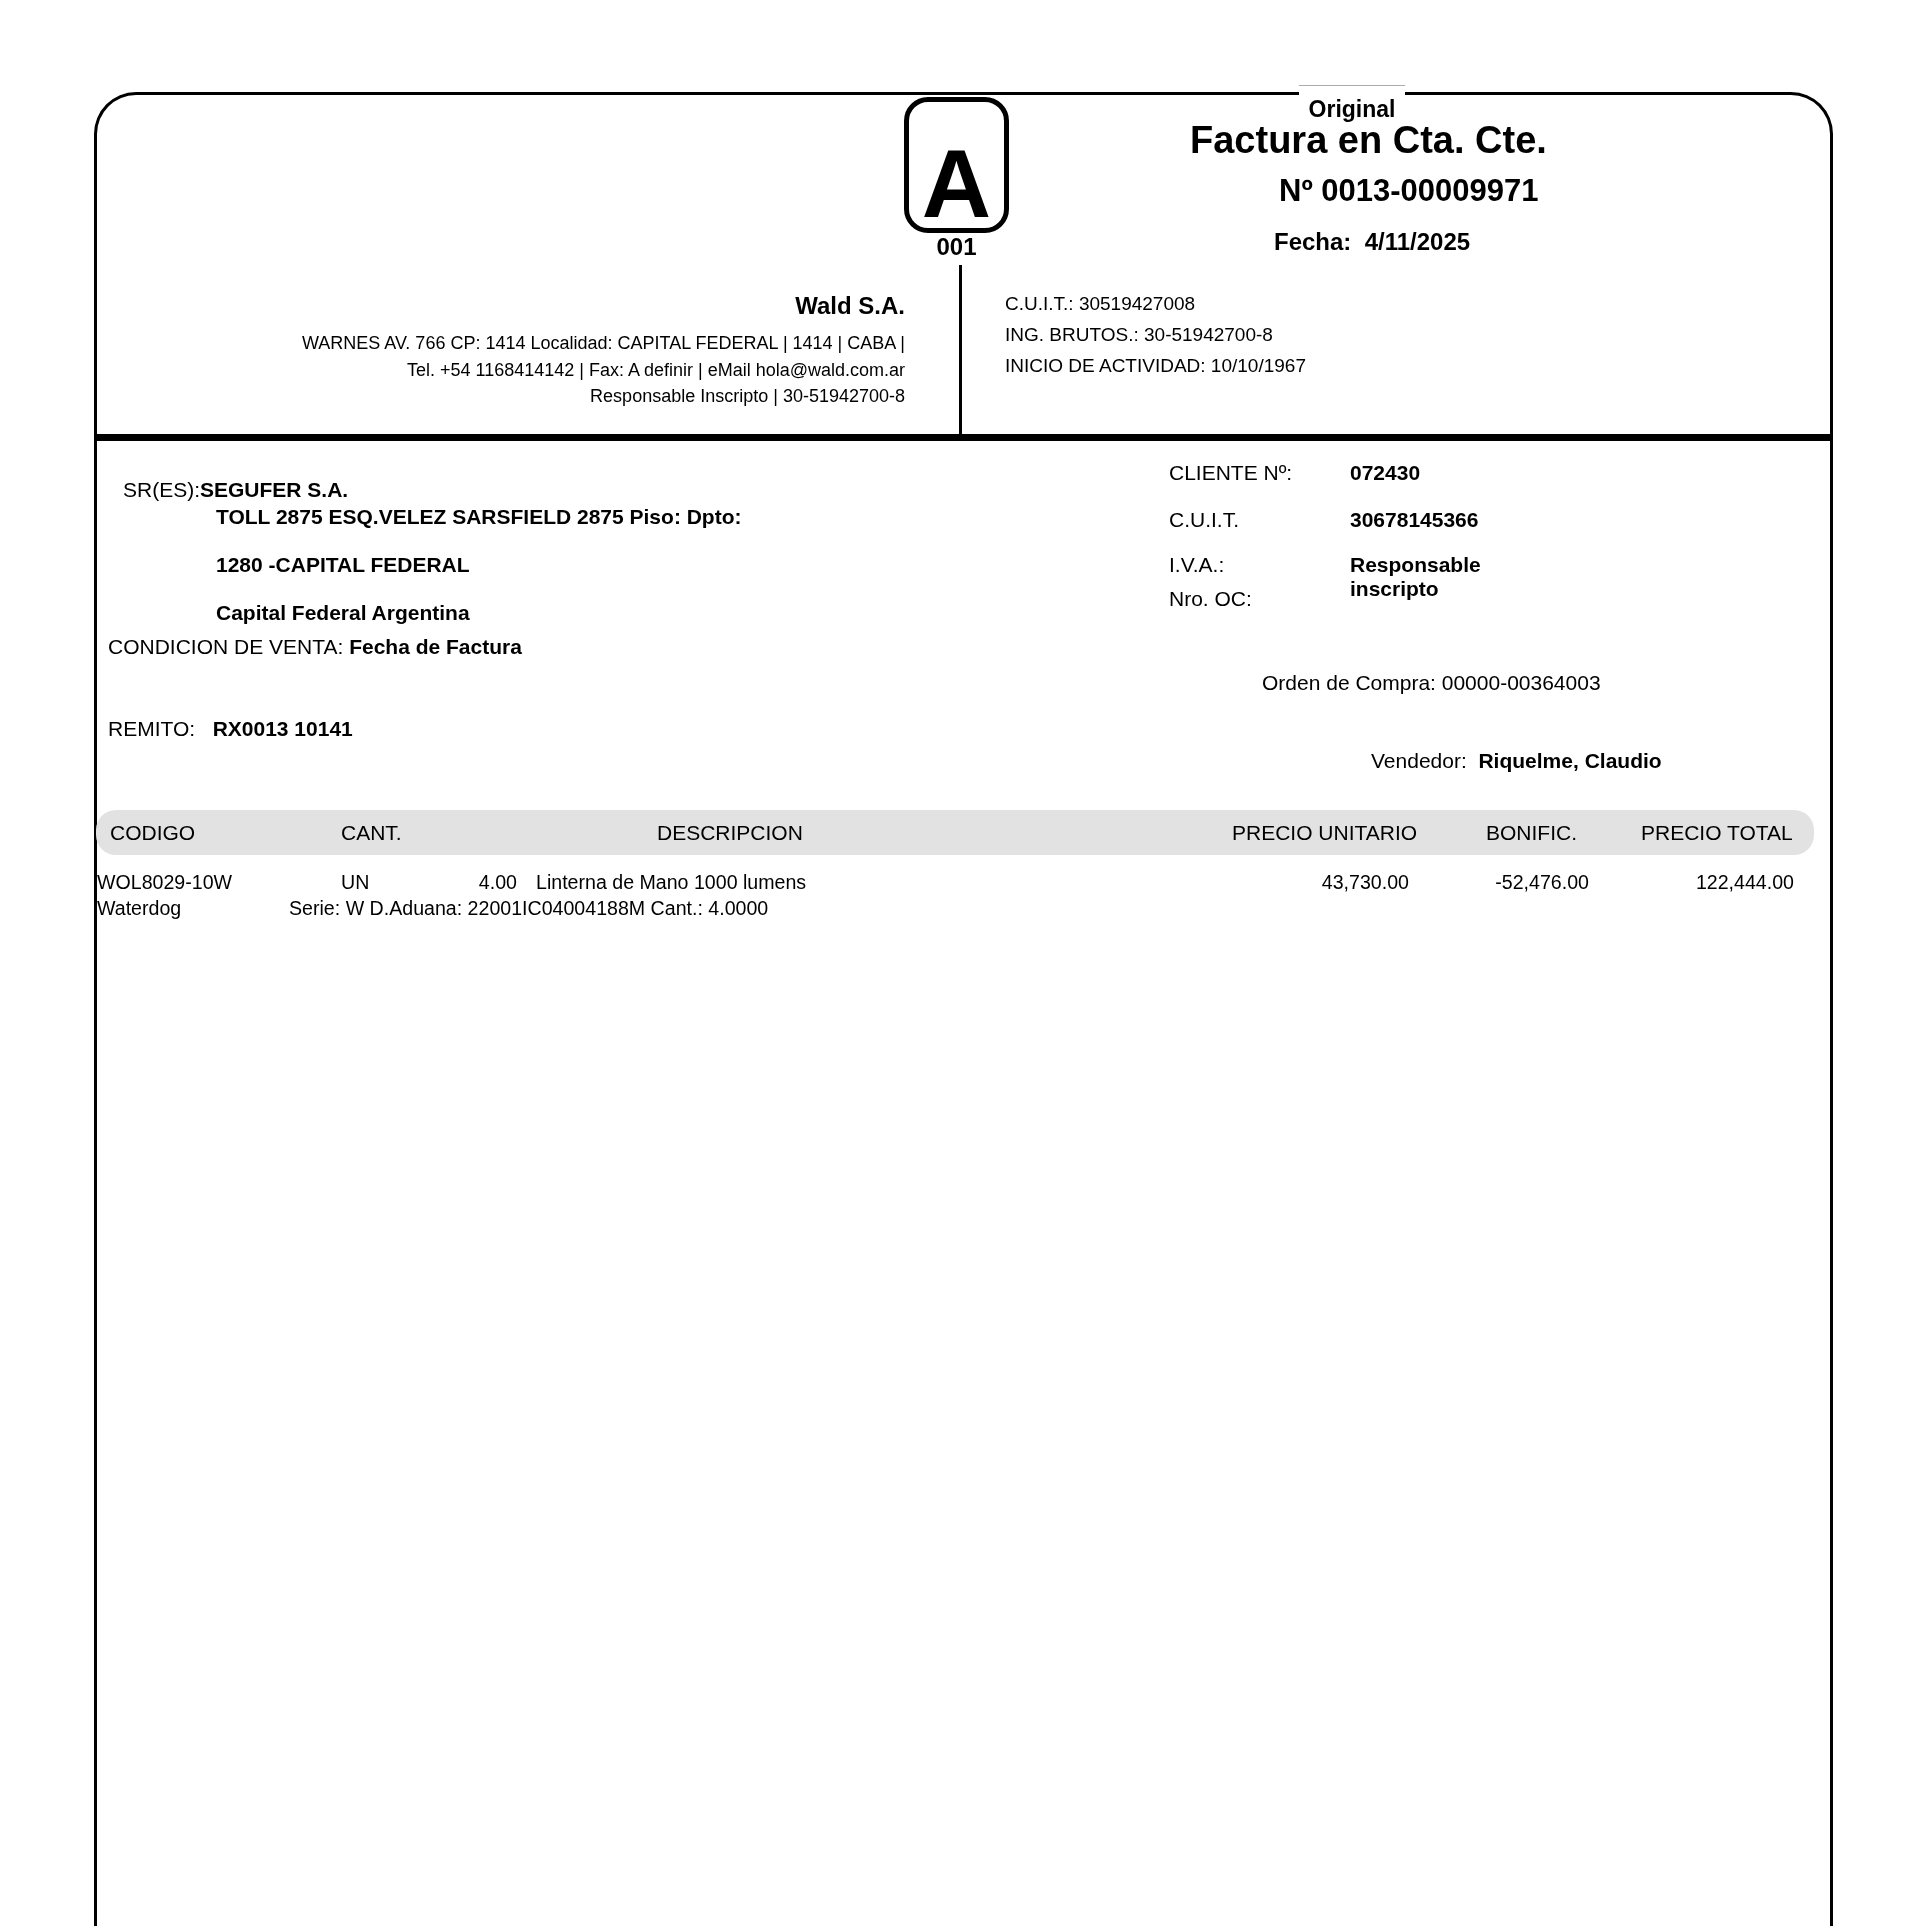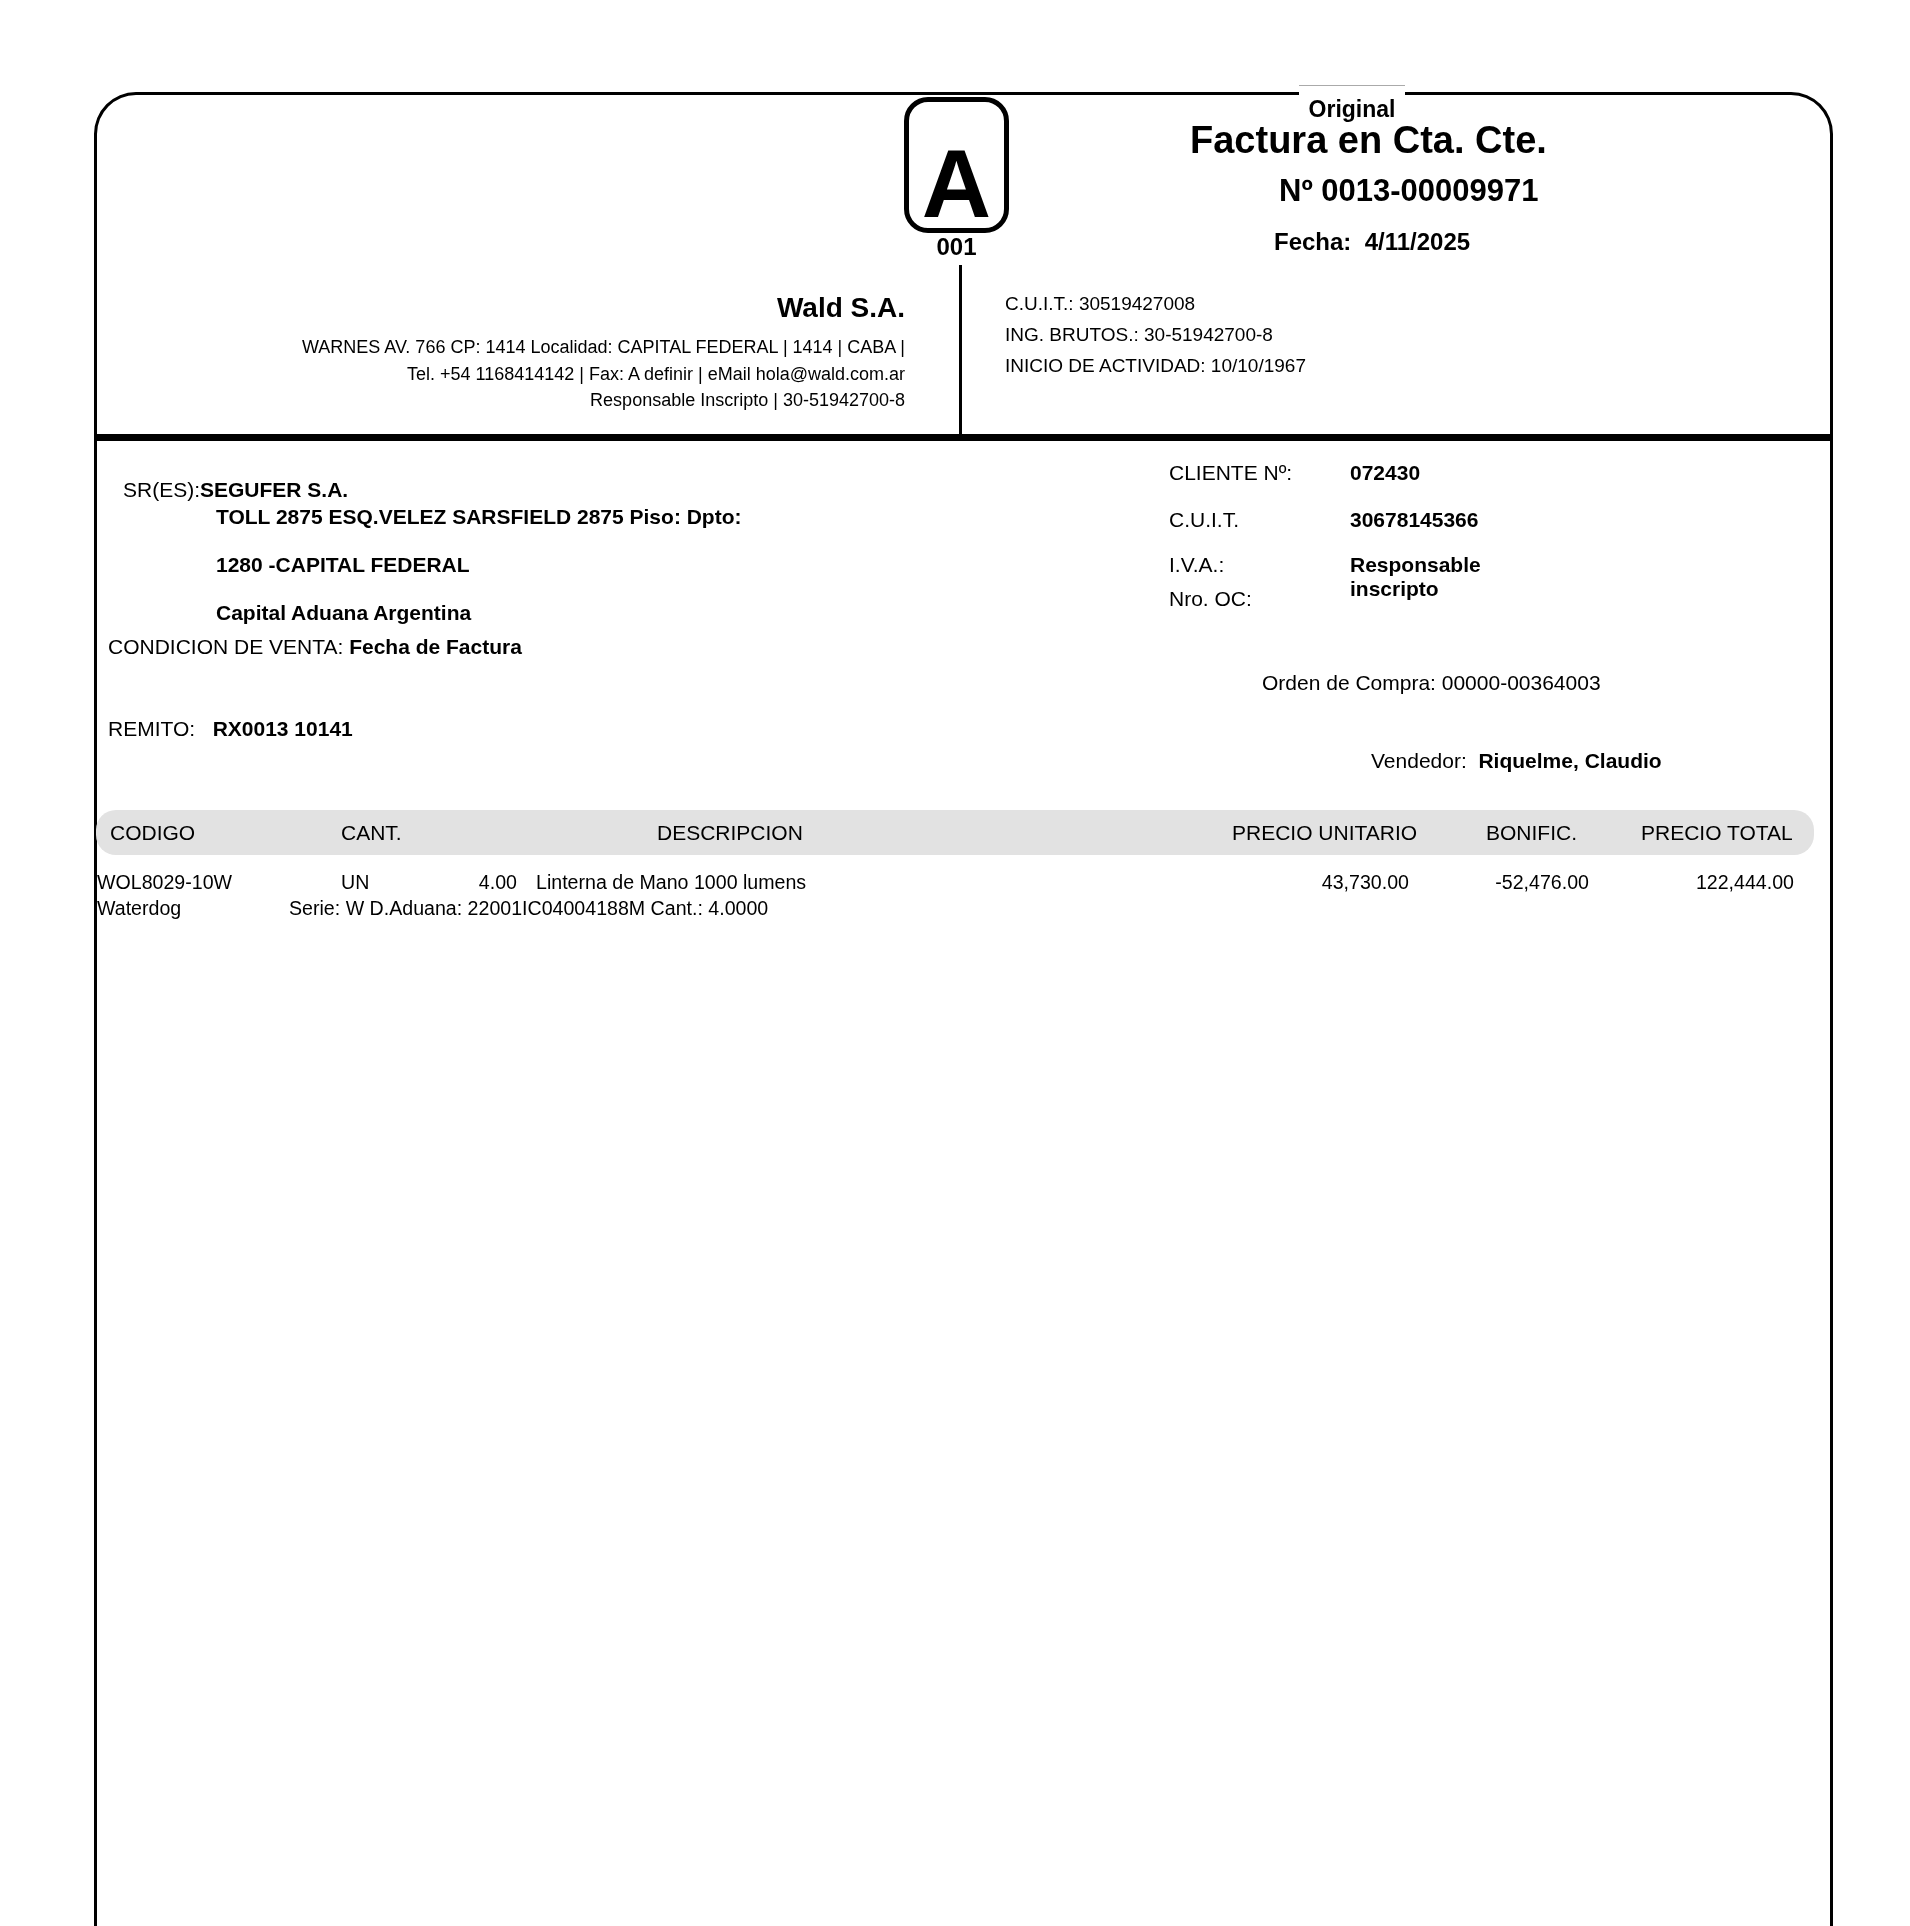--- a/index.html
+++ b/index.html
@@ -18,21 +18,21 @@
   .a-letter{font-size:96px;font-weight:bold;line-height:0.92;}
   .a-code{left:904px;top:233px;width:105px;text-align:center;font-weight:bold;font-size:24px;}
   .v-divider{left:959px;top:265px;width:2.7px;height:172px;background:#000;}
   .h-sep{left:94px;top:434px;width:1739px;height:6.5px;background:#000;}
   
   .title{left:1190px;top:119px;font-size:38px;font-weight:bold;}
   .inv-number{left:1279px;top:173px;font-size:31px;font-weight:bold;}
   .fecha{left:1274px;top:228px;font-size:24px;font-weight:bold;}
   
   .company{left:116px;top:292px;width:789px;text-align:right;}
-  .company .name{font-size:28px;font-weight:bold;margin-bottom:10px;}
+  .company .name{font-size:24px;font-weight:bold;margin-bottom:10px;}
   .company .line{font-size:18px;line-height:26.6px;}
   .fiscal-block{left:1005px;top:288px;font-size:19px;line-height:31px;}
   
   .lbl{font-weight:normal;}
   .val-b{font-weight:bold;}
   .row56{font-size:21px;}
   .cust-name{left:111px;top:478px;margin-left:12px;}
   .cust-l1{left:216px;top:505px;font-weight:bold;}
   .cust-l2{left:216px;top:553px;font-weight:bold;}
   .cust-l3{left:216px;top:601px;font-weight:bold;}
@@ -83,21 +83,21 @@
   <div>C.U.I.T.: 30519427008</div>
   <div>ING. BRUTOS.: 30-51942700-8</div>
   <div>INICIO DE ACTIVIDAD: 10/10/1967</div>
 </div>
 
 <div class="abs row56 cust-name">
   <span class="lbl">SR(ES):</span><span class="val-b">SEGUFER S.A.</span>
 </div>
 <div class="abs row56 cust-l1">TOLL 2875  ESQ.VELEZ SARSFIELD 2875 Piso: Dpto:</div>
 <div class="abs row56 cust-l2">1280   -CAPITAL FEDERAL</div>
-<div class="abs row56 cust-l3">Capital Aduana    Argentina</div>
+<div class="abs row56 cust-l3">Capital Federal    Argentina</div>
 <div class="abs row56 cond">
   <span class="lbl">CONDICION DE VENTA:</span>
   <span class="val-b">Fecha de Factura</span>
 </div>
 <div class="abs row56 remito">
   <span class="lbl">REMITO:</span>&nbsp;&nbsp;
   <span class="val-b">RX0013 10141</span>
 </div>
 
 <div class="abs row56 cli-no">

